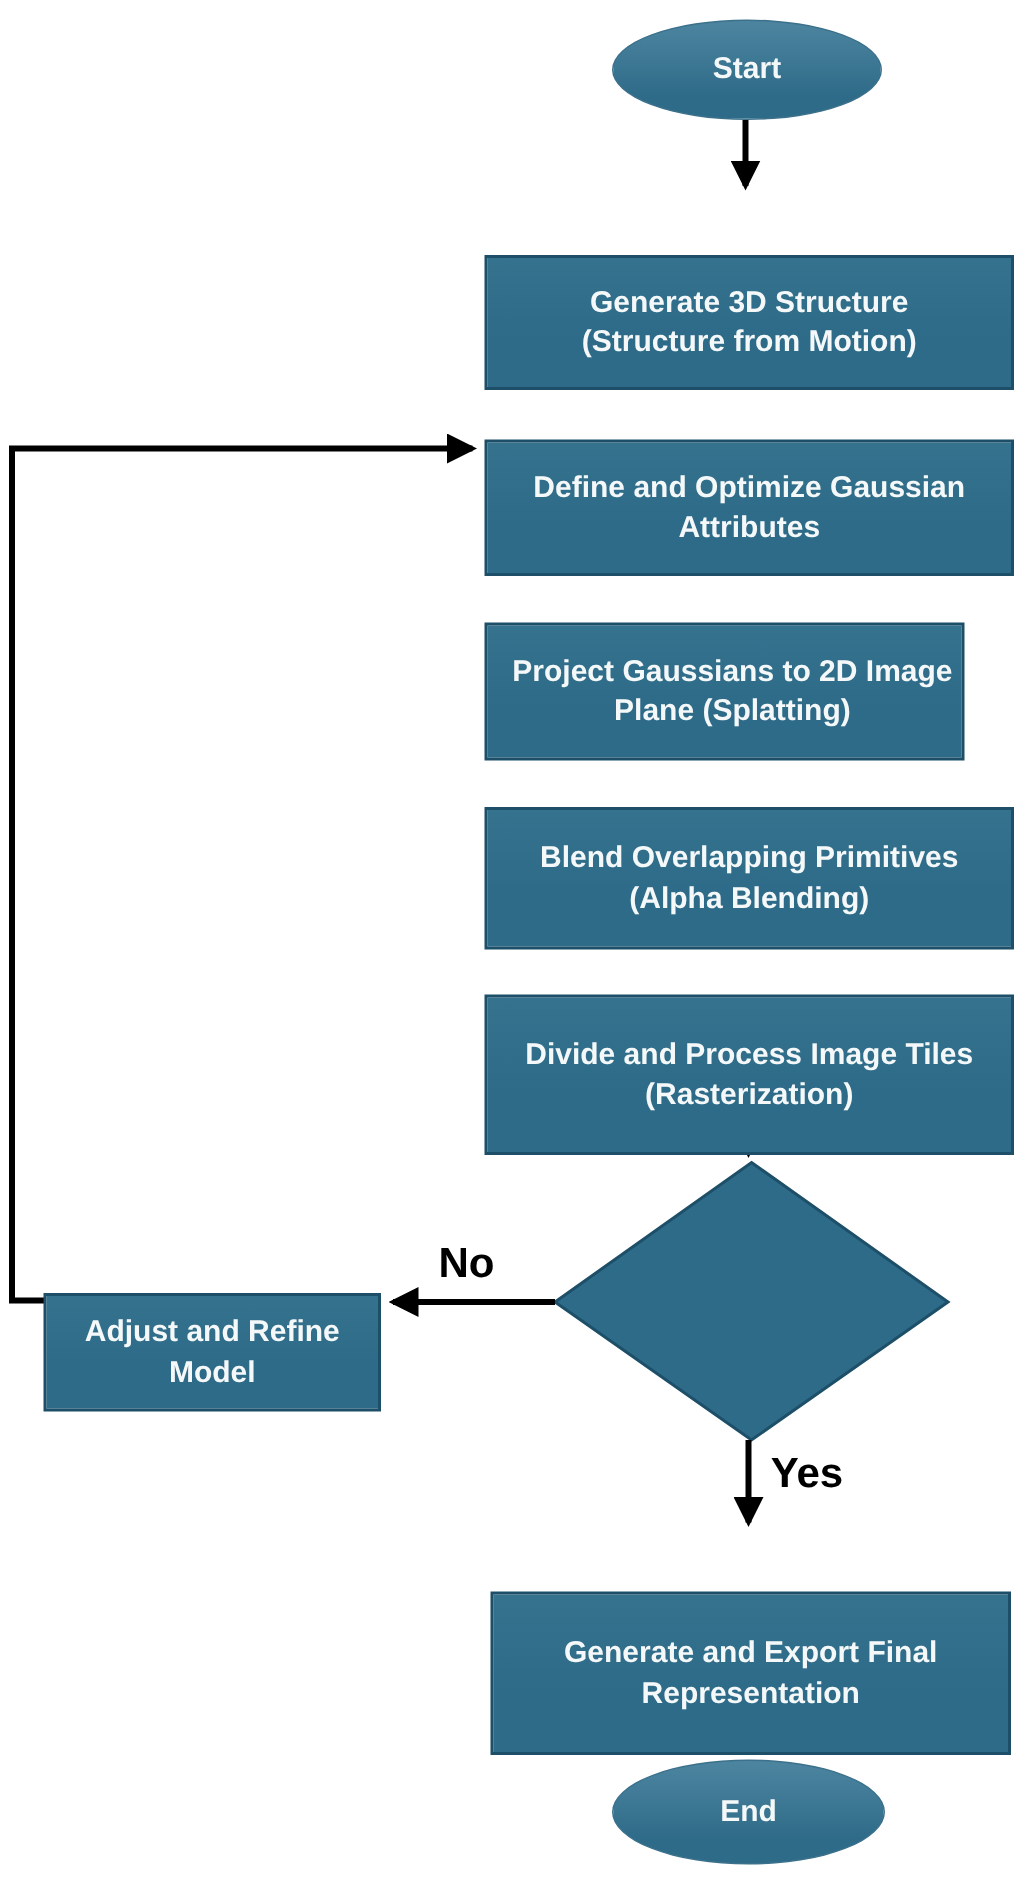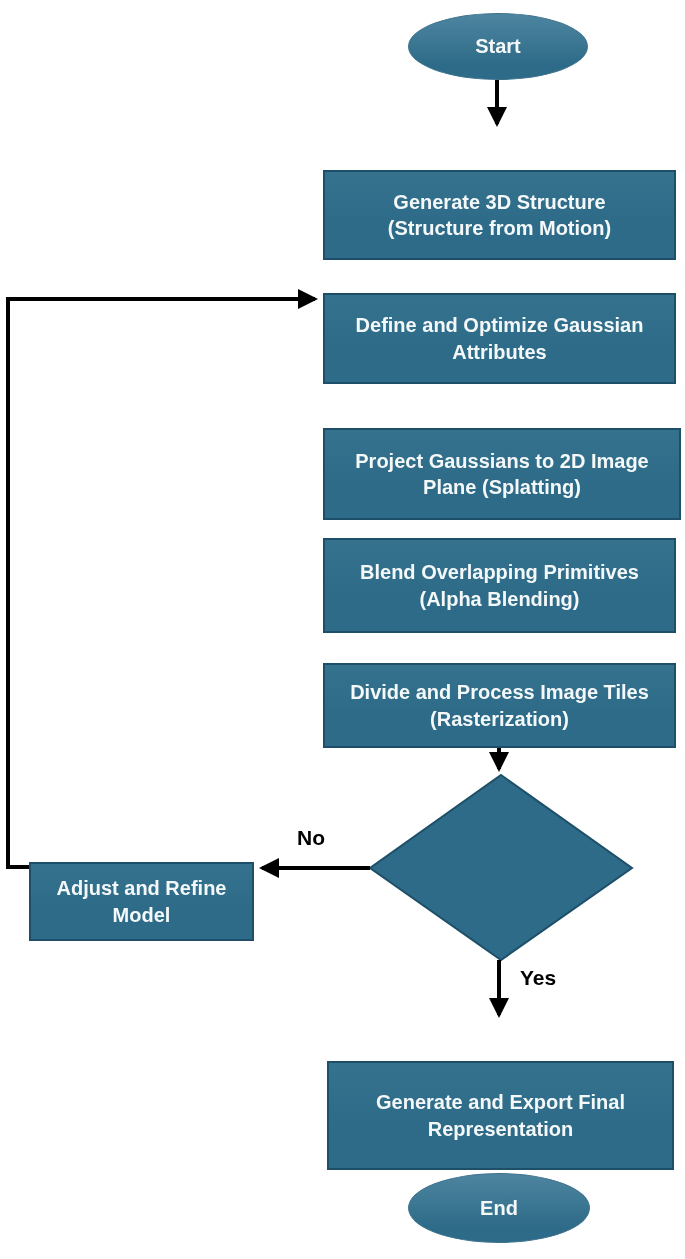--- a/index.html
+++ b/index.html
@@ -68,30 +68,30 @@
   }
   .diamond-label{
     position:absolute;
     background:transparent;
     border:none;
   }
   .edge-label{
     position:absolute;
     color:var(--edge_label_text);
     font-weight:bold;
-    font-size:21px;
+    font-size:28px;
     text-align:center;
   }
   
   .n-start{left:408px;top:13px;width:180px;height:67px;}
   .n-generate{left:323px;top:130px;width:353px;height:90px;}
   .n-define{left:323px;top:253px;width:353px;height:91px;}
-  .n-project{left:323px;top:388px;width:358px;height:92px;}
+  .n-project{left:323px;top:375px;width:320px;height:92px;justify-content:flex-end;}
   .n-blend{left:323px;top:498px;width:353px;height:95px;text-align:center;}
-  .n-divide{left:323px;top:623px;width:353px;height:85px;}
+  .n-divide{left:323px;top:623px;width:353px;height:107px;}
   .n-evaluate{left:380px;top:790px;width:240px;height:156px;}
   .n-adjust{left:29px;top:822px;width:225px;height:79px;}
   .n-export{left:327px;top:1021px;width:347px;height:109px;}
   .n-end{left:408px;top:1173px;width:182px;height:70px;}
   .l-no{left:282px;top:826px;width:58px;}
   .l-yes{left:508px;top:966px;width:60px;}
 </style>
 </head>
 <body>
 

